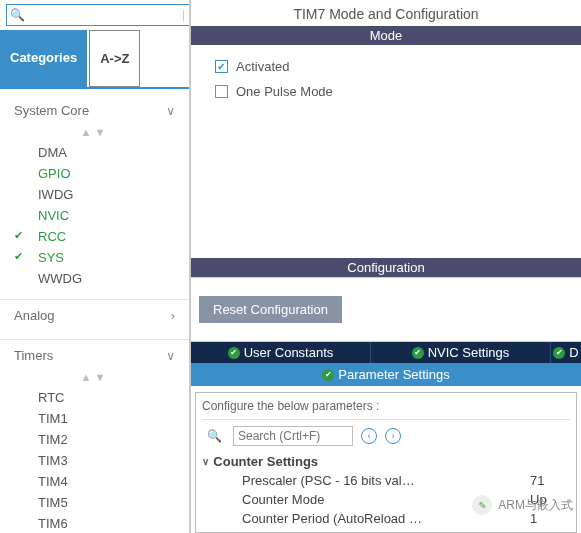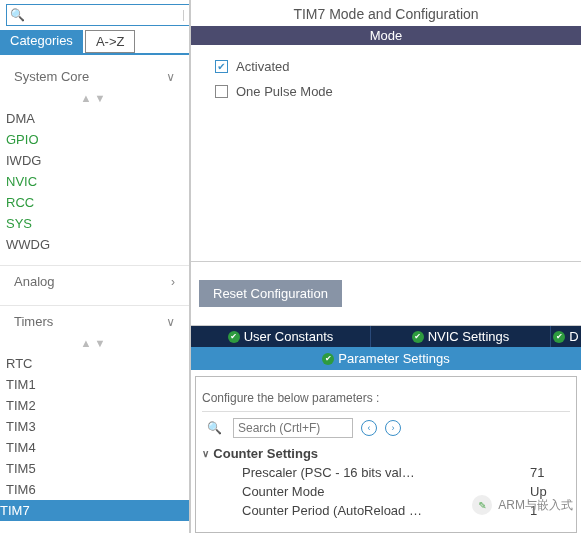--- a/index.html
+++ b/index.html
@@ -4,30 +4,30 @@
 <style>
   * { box-sizing: border-box; margin: 0; padding: 0; font-family: "Segoe UI", Arial, sans-serif; }
   body { width: 581px; height: 533px; overflow: hidden; display: flex; font-size: 13px; color: #333; background: #fff; }
   .sidebar { width: 191px; height: 100%; border-right: 2px solid #c9c9c9; display: flex; flex-direction: column; background: #fff; overflow: hidden; }
   .sb-top { display: flex; align-items: center; padding: 4px 6px 2px 6px; gap: 6px; }
   .search-wrap { flex: 1; display: flex; align-items: center; border: 1px solid #3a8fc8; height: 22px; }
   .search-ic { color: #3a8fc8; font-size: 12px; padding: 0 3px; }
   .search-in { flex: 1; border: none; outline: none; font-size: 12px; height: 18px; min-width: 0; }
   .chev-box { width: 18px; color: #777; font-size: 10px; text-align: center; border-left: 1px solid #ccc; }
   .tabs { display: flex; margin-top: 2px; }
-  .tab { padding: 3px 10px; font-size: 13px; color: #777; cursor: pointer; }
+  .tab { padding: 20px 10px; font-size: 13px; color: #777; cursor: pointer; font-weight: bold; }
   .tab.active { background: #3a8fc8; color: #fff; }
   .tab.az { border: 1px solid #888; color: #444; margin-left: 2px; }
   .divider { height: 2px; background: #3a8fc8; }
   .tree { flex: 1; overflow: hidden; }
   .cat-hdr { display: flex; align-items: center; justify-content: space-between; padding: 8px 14px 6px 14px; color: #6c6c6c; cursor: pointer; border-top: 1px solid #e6e6e6; margin-top: 10px; }
   .cat-hdr:first-child { border-top: none; margin-top: 6px; }
   .cat-hdr .arr { font-size: 12px; color: #888; }
   .sort { text-align: center; color: #bbb; font-size: 11px; letter-spacing: 3px; padding: 2px 0 4px 0; }
-  .items { }
+  .items { padding-left: 32px; }
   .item { padding: 3px 6px; color: #555; cursor: pointer; position: relative; }
   .item.green { color: #2e9b3f; }
   .item .chk { position: absolute; left: -18px; color: #2e9b3f; font-size: 11px; }
   .item.sel { background: #3a8fc8; color: #ffffff; }
   .item.sel-wrap { margin-left: -32px; padding-left: 32px; }
 
   .main { flex: 1; height: 100%; display: flex; flex-direction: column; overflow: hidden; }
   .title { text-align: center; padding: 6px 0 4px 0; color: #555; font-size: 14px; }
   .bar { background: #4b4b6e; color: #fff; text-align: center; font-size: 13px; padding: 2px 4px; }
   .mode-body { padding: 14px 10px 10px 24px; flex: 0 0 auto; }
@@ -36,21 +36,21 @@
   .cbx .box.empty { border-color: #888; }
   .spacer { flex: 1; }
   .conf-sec { display: flex; flex-direction: column; }
   .reset-wrap { padding: 18px 8px; border-top: 1px solid #ccc; border-bottom: 1px solid #ccc; }
   .reset-btn { background: #8894a6; color: #fff; border: none; padding: 6px 14px; font-size: 13px; cursor: pointer; }
   .tabrow { display: flex; background: #13294b; color: #fff; font-size: 13px; }
   .ctab { flex: 1; text-align: center; padding: 3px 0; border-right: 1px solid #2a4a7a; display: flex; align-items: center; justify-content: center; gap: 4px; }
   .ctab.last { border-right: none; flex: 0 0 30px; }
   .ptab { background: #3a8fc8; color: #fff; text-align: center; padding: 4px 0; display: flex; align-items: center; justify-content: center; gap: 4px; }
   .okic { width: 12px; height: 12px; border-radius: 50%; background: #2e9b3f; color: #fff; font-size: 8px; display: inline-flex; align-items: center; justify-content: center; }
-  .param-body { padding: 12px 6px; border: 1px solid #bbb; margin: 6px 4px 0 4px; }
+  .param-body { padding: 4px 6px; border: 1px solid #bbb; margin: 6px 4px 0 4px; }
   .param-lbl { color: #666; font-size: 12px; padding: 2px 0 6px 0; border-bottom: 1px solid #ddd; }
   .psearch { display: flex; align-items: center; gap: 8px; padding: 6px 2px; }
   .psearch-in { border: 1px solid #bbb; color: #999; font-size: 12px; padding: 2px 4px; width: 120px; }
   .circ { width: 16px; height: 16px; border: 1px solid #4a6; border-radius: 50%; color: #4a6; font-size: 9px; display: inline-flex; align-items: center; justify-content: center; cursor: pointer; }
   .circ.b { border-color: #3a8fc8; color: #3a8fc8; }
   .grp-hdr { display: flex; align-items: center; gap: 4px; font-weight: 600; color: #444; padding: 2px 0; }
   .grp-hdr .tog { font-size: 10px; color: #666; }
   .prow { display: flex; padding: 2px 0 2px 40px; color: #444; }
   .prow .k { flex: 1; overflow: hidden; white-space: nowrap; text-overflow: ellipsis; }
   .prow .v { width: 40px; }
@@ -125,20 +125,21 @@
     </div>
     <div class="cbx">
       <span class="box empty"></span>
       <span>One Pulse Mode</span>
     </div>
   </div>
 
   <div class="spacer"></div>
 
   <div class="conf-sec">
+    <div class="bar">Configuration</div>
     <div class="reset-wrap">
       <button class="reset-btn">Reset Configuration</button>
     </div>
     <div class="tabrow">
       <div class="ctab">
           <span class="okic">✔</span>
           <span>User Constants</span>
         </div>
       <div class="ctab">
           <span class="okic">✔</span>

